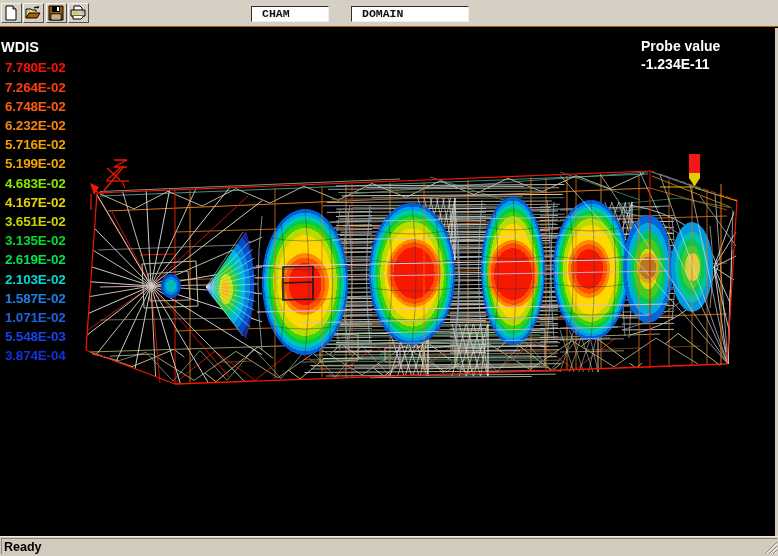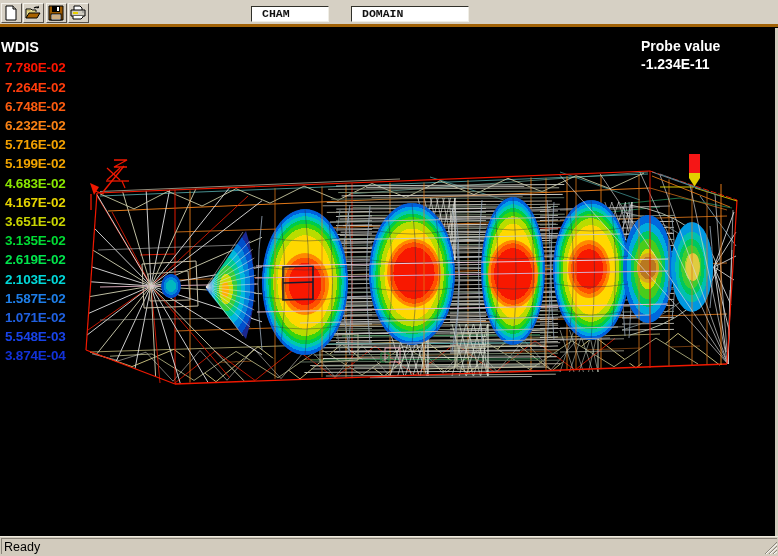--- a/index.html
+++ b/index.html
@@ -1,31 +1,31 @@
 <!DOCTYPE html>
 <html><head><meta charset="utf-8"><style>
 * { margin:0; padding:0; box-sizing:border-box; }
 html,body { width:778px; height:556px; background:#000; overflow:hidden;
   font-family:"Liberation Sans", sans-serif; }
 #toolbar { position:absolute; left:0; top:0; width:778px; height:27px;
-  background:#d6d0c4; border-bottom:3px solid #a16207; }
+  background:#d6d0c4; border-bottom:1px solid #a16207; }
 .tb { position:absolute; top:3px; width:21px; height:20px; background:#d6d0c4;
   border-top:1px solid #f4f2ec; border-left:1px solid #f4f2ec;
   border-right:1px solid #55504a; border-bottom:1px solid #55504a; }
 .tb svg { position:absolute; left:1px; top:1px; }
 .field { position:absolute; top:6px; height:16px; background:#fff;
   border-top:1.5px solid #30302a; border-left:1.5px solid #30302a;
   border-right:1px solid #f0eee6; border-bottom:1px solid #f0eee6;
   font-family:"Liberation Mono", monospace; font-weight:bold; font-size:11.5px;
   color:#101010; line-height:13px; padding-left:10px; }
 #status { position:absolute; left:0; top:536px; width:778px; height:20px;
   background:#d2cbbd; border-top:1px solid #eeeadf; }
 #status .inner { position:absolute; left:1px; top:1px; right:1px; bottom:2px;
   border-top:1px solid #8a857a; border-left:1px solid #8a857a; }
-#ready { position:absolute; left:4px; top:3px; font-weight:normal; font-size:12.5px; color:#000; }
+#ready { position:absolute; left:4px; top:3px; font-weight:bold; font-size:12.5px; color:#000; }
 #rightedge { position:absolute; left:775px; top:28px; width:3px; height:508px; background:#d2cbbd; }
 #scene { position:absolute; left:0; top:0; }
 text { font-family:"Liberation Sans", sans-serif; }
 .lg { font-size:13.5px; font-weight:bold; letter-spacing:-0.2px; }
 .wh { font-size:13.5px; font-weight:bold; fill:#fff; }
 </style></head>
 <body>
 <div id="toolbar">
  <div class="tb" style="left:1px;">
       <svg width="16" height="16" viewBox="0 0 16 16">

